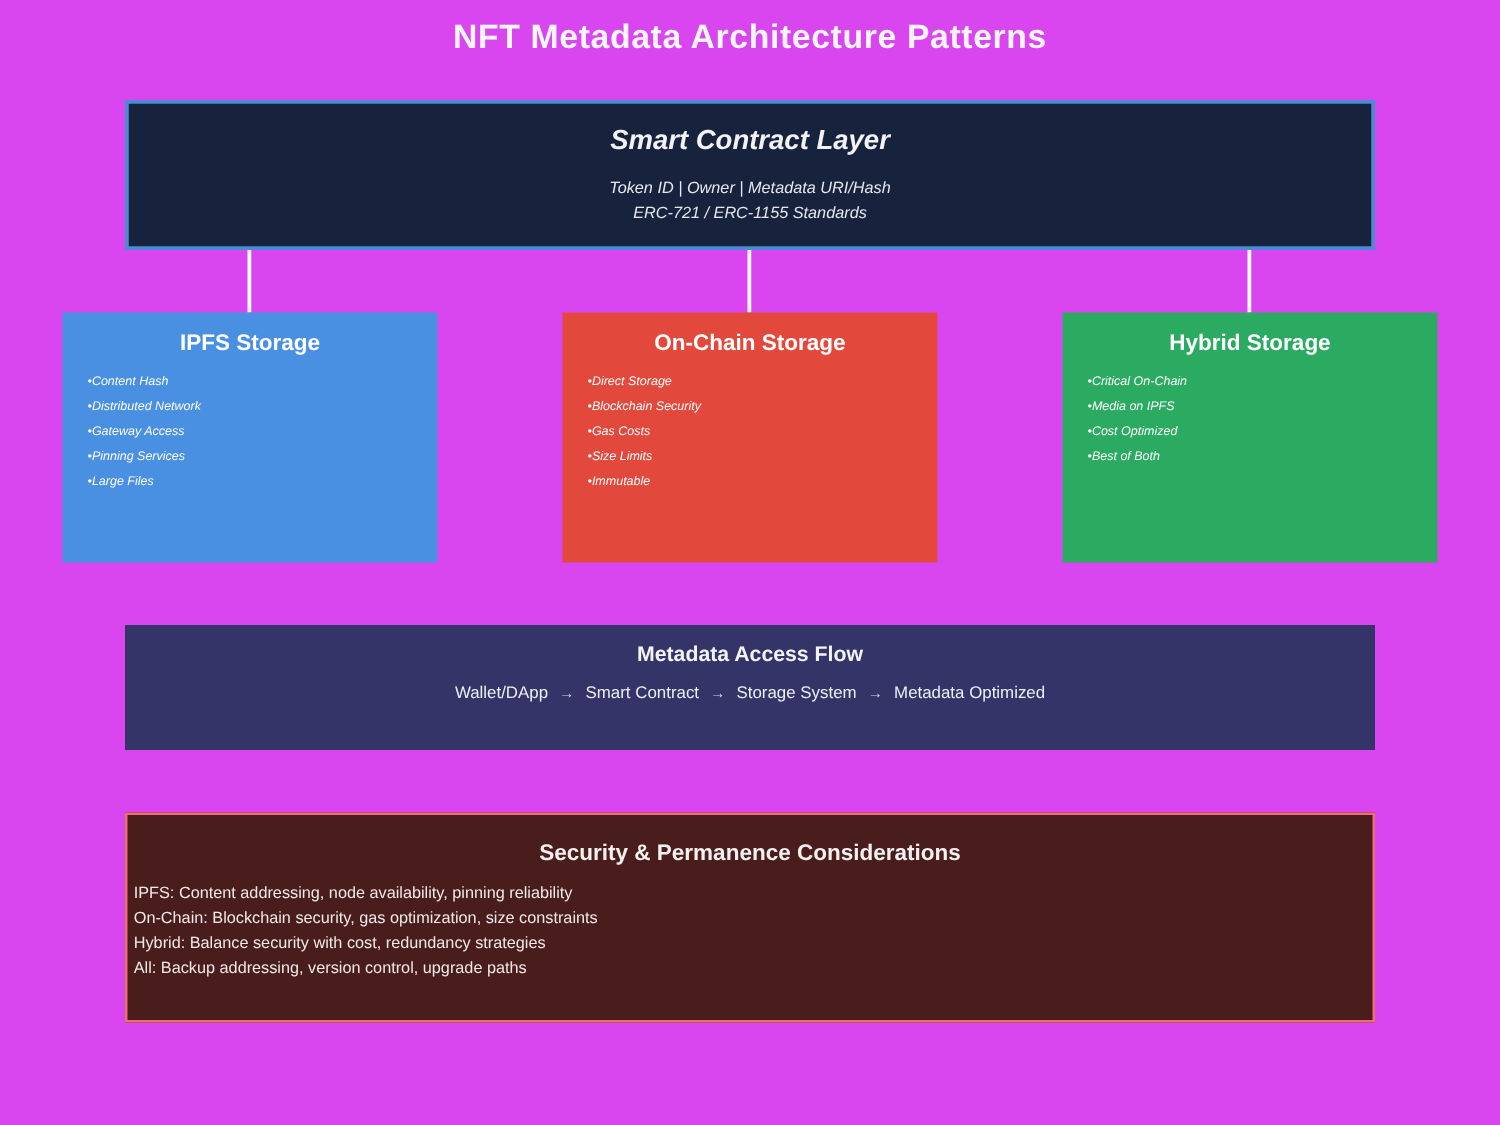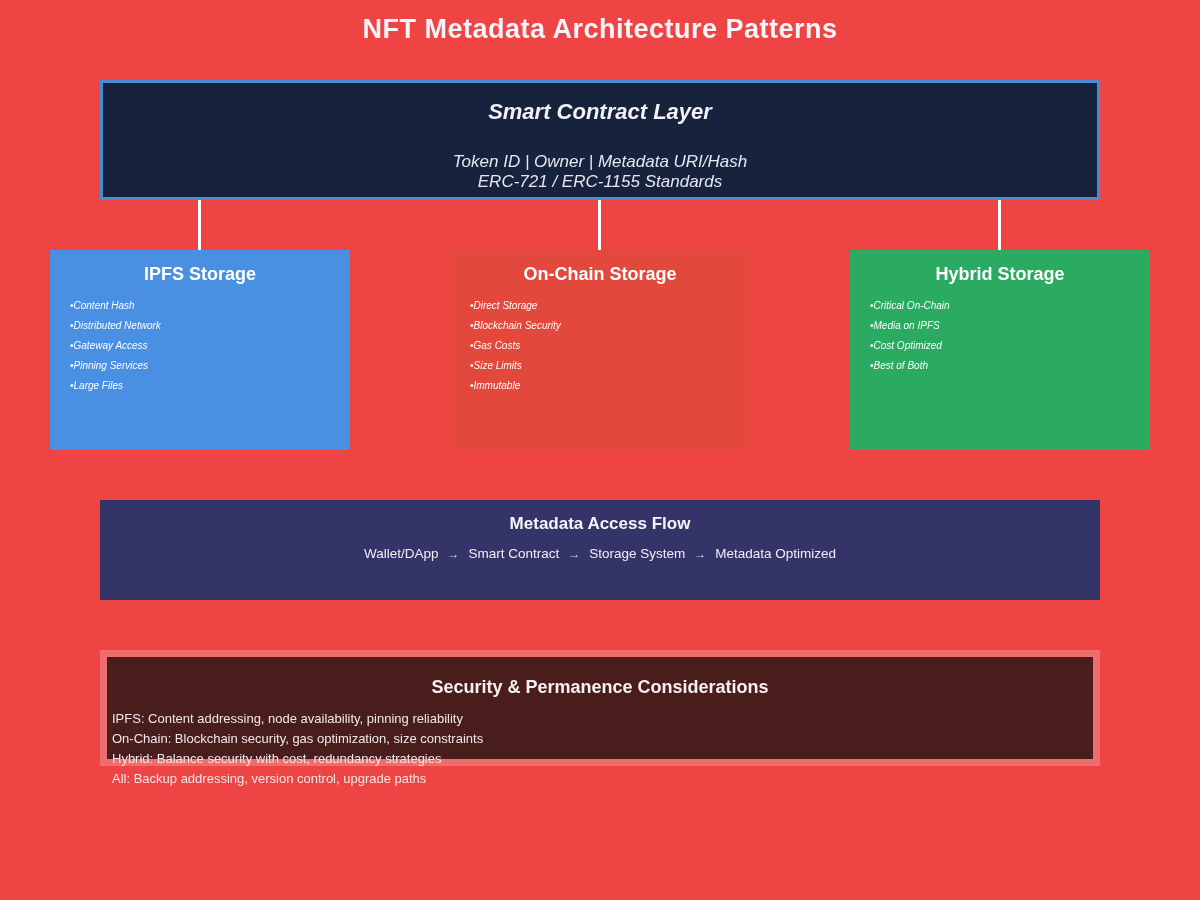--- a/index.html
+++ b/index.html
@@ -6,21 +6,21 @@
   html, body { width: 1200px; height: 900px; overflow: hidden; }
   body {
     font-family: "Liberation Sans", sans-serif;
     background: #1a1a2e;
     color: #ffffff;
   }
   .page {
     position: relative;
     width: 1200px;
     height: 900px;
-    background: #ef4444;
+    background: #d946ef;
   }
   .page-title {
     position: absolute;
     top: 14px; left: 0;
     width: 100%;
     text-align: center;
     font-size: 27px;
     font-weight: bold;
     letter-spacing: 0.5px;
     color: #f5f5fa;
@@ -34,23 +34,23 @@
     border: 3px solid #4a8bd4;
   }
   .contract-title {
     margin-top: 16px;
     text-align: center;
     font-size: 22px;
     font-weight: bold;
     color: #f2f2f7;
   }
   .contract-sub {
-    margin-top: 27px;
-    text-align: center;
-    font-size: 17px;
+    margin-top: 15px;
+    text-align: center;
+    font-size: 13px;
     line-height: 20px;
     color: #e6e6f0;
   }
   
   .connector {
     position: absolute;
     top: 200px;
     width: 3px; height: 50px;
     background: #ffffff;
   }
@@ -108,23 +108,23 @@
   .flow-arrow {
     display: inline-block;
     margin: 0 9px;
     font-size: 12px;
     color: #d8d8e4;
   }
   
   .security-box {
     position: absolute;
     left: 100px; top: 650px;
-    width: 1000px; height: 116px;
+    width: 1000px; height: 168px;
     background: #4a1d1d;
-    border: 7px solid #84cc16;
+    border: 2px solid #84cc16;
   }
   .security-title {
     padding-top: 20px;
     text-align: center;
     font-size: 18px;
     font-weight: bold;
     color: #f6f0f0;
   }
   .security-lines {
     margin-top: 11px;

